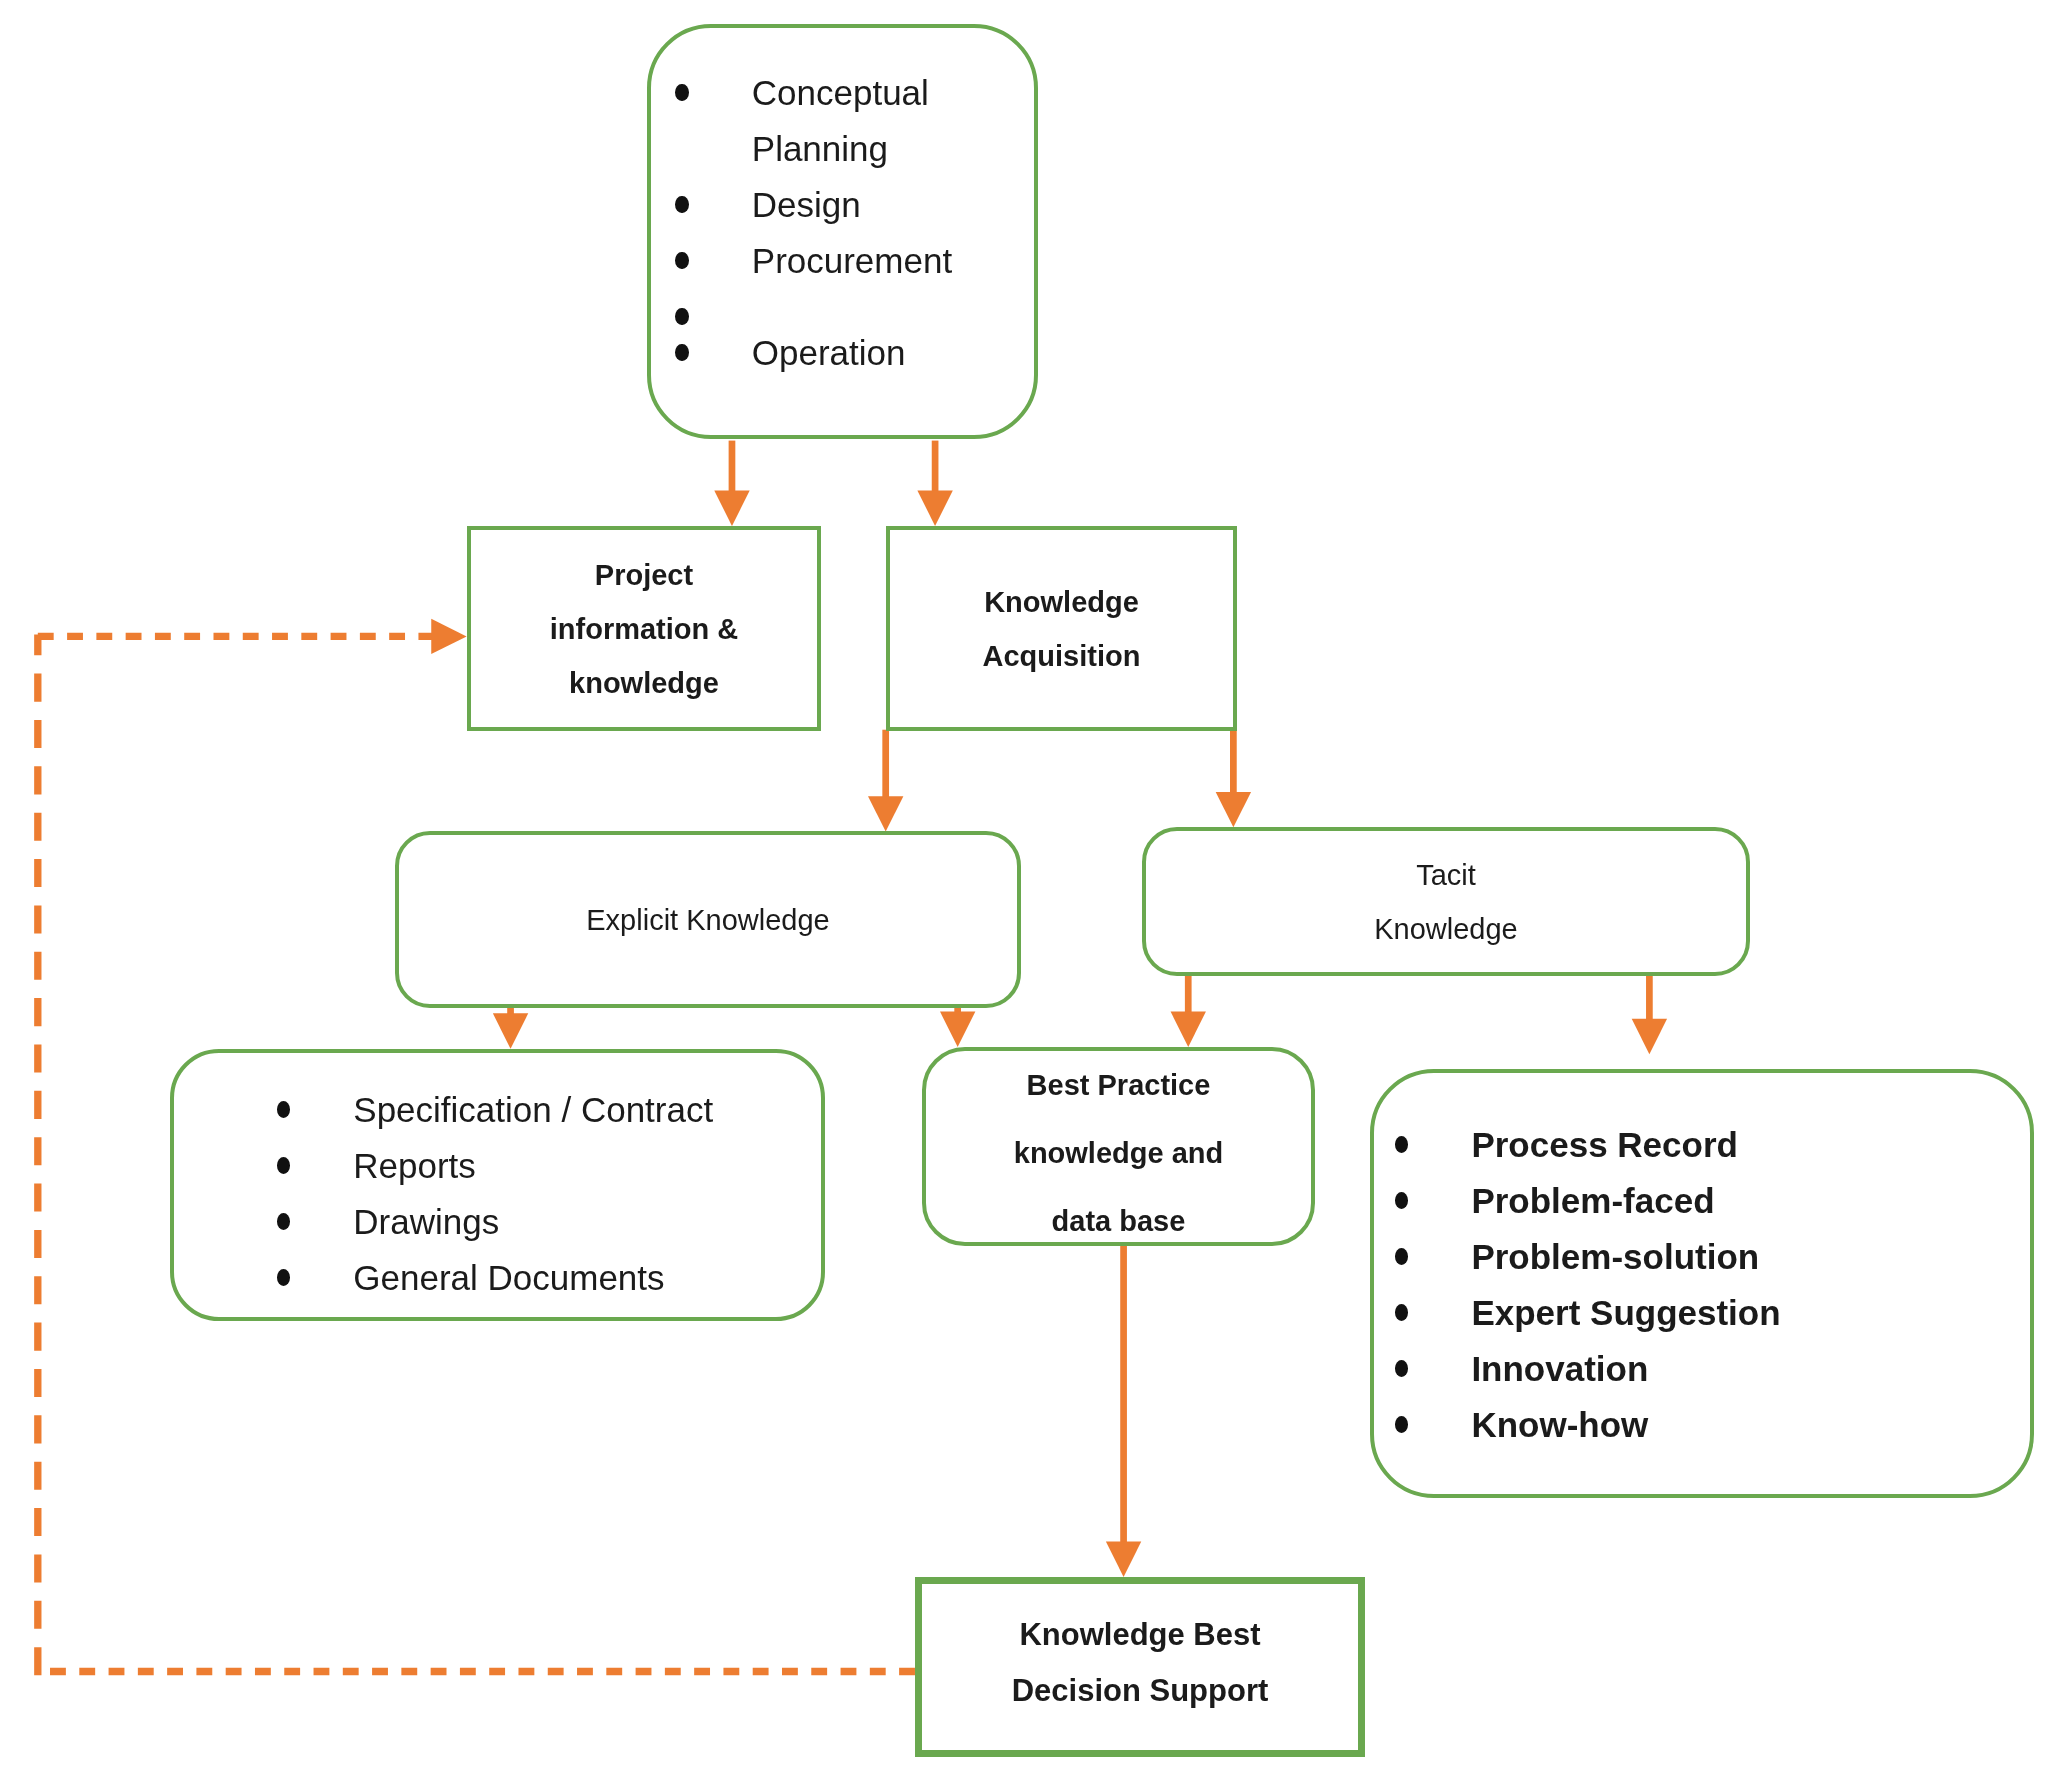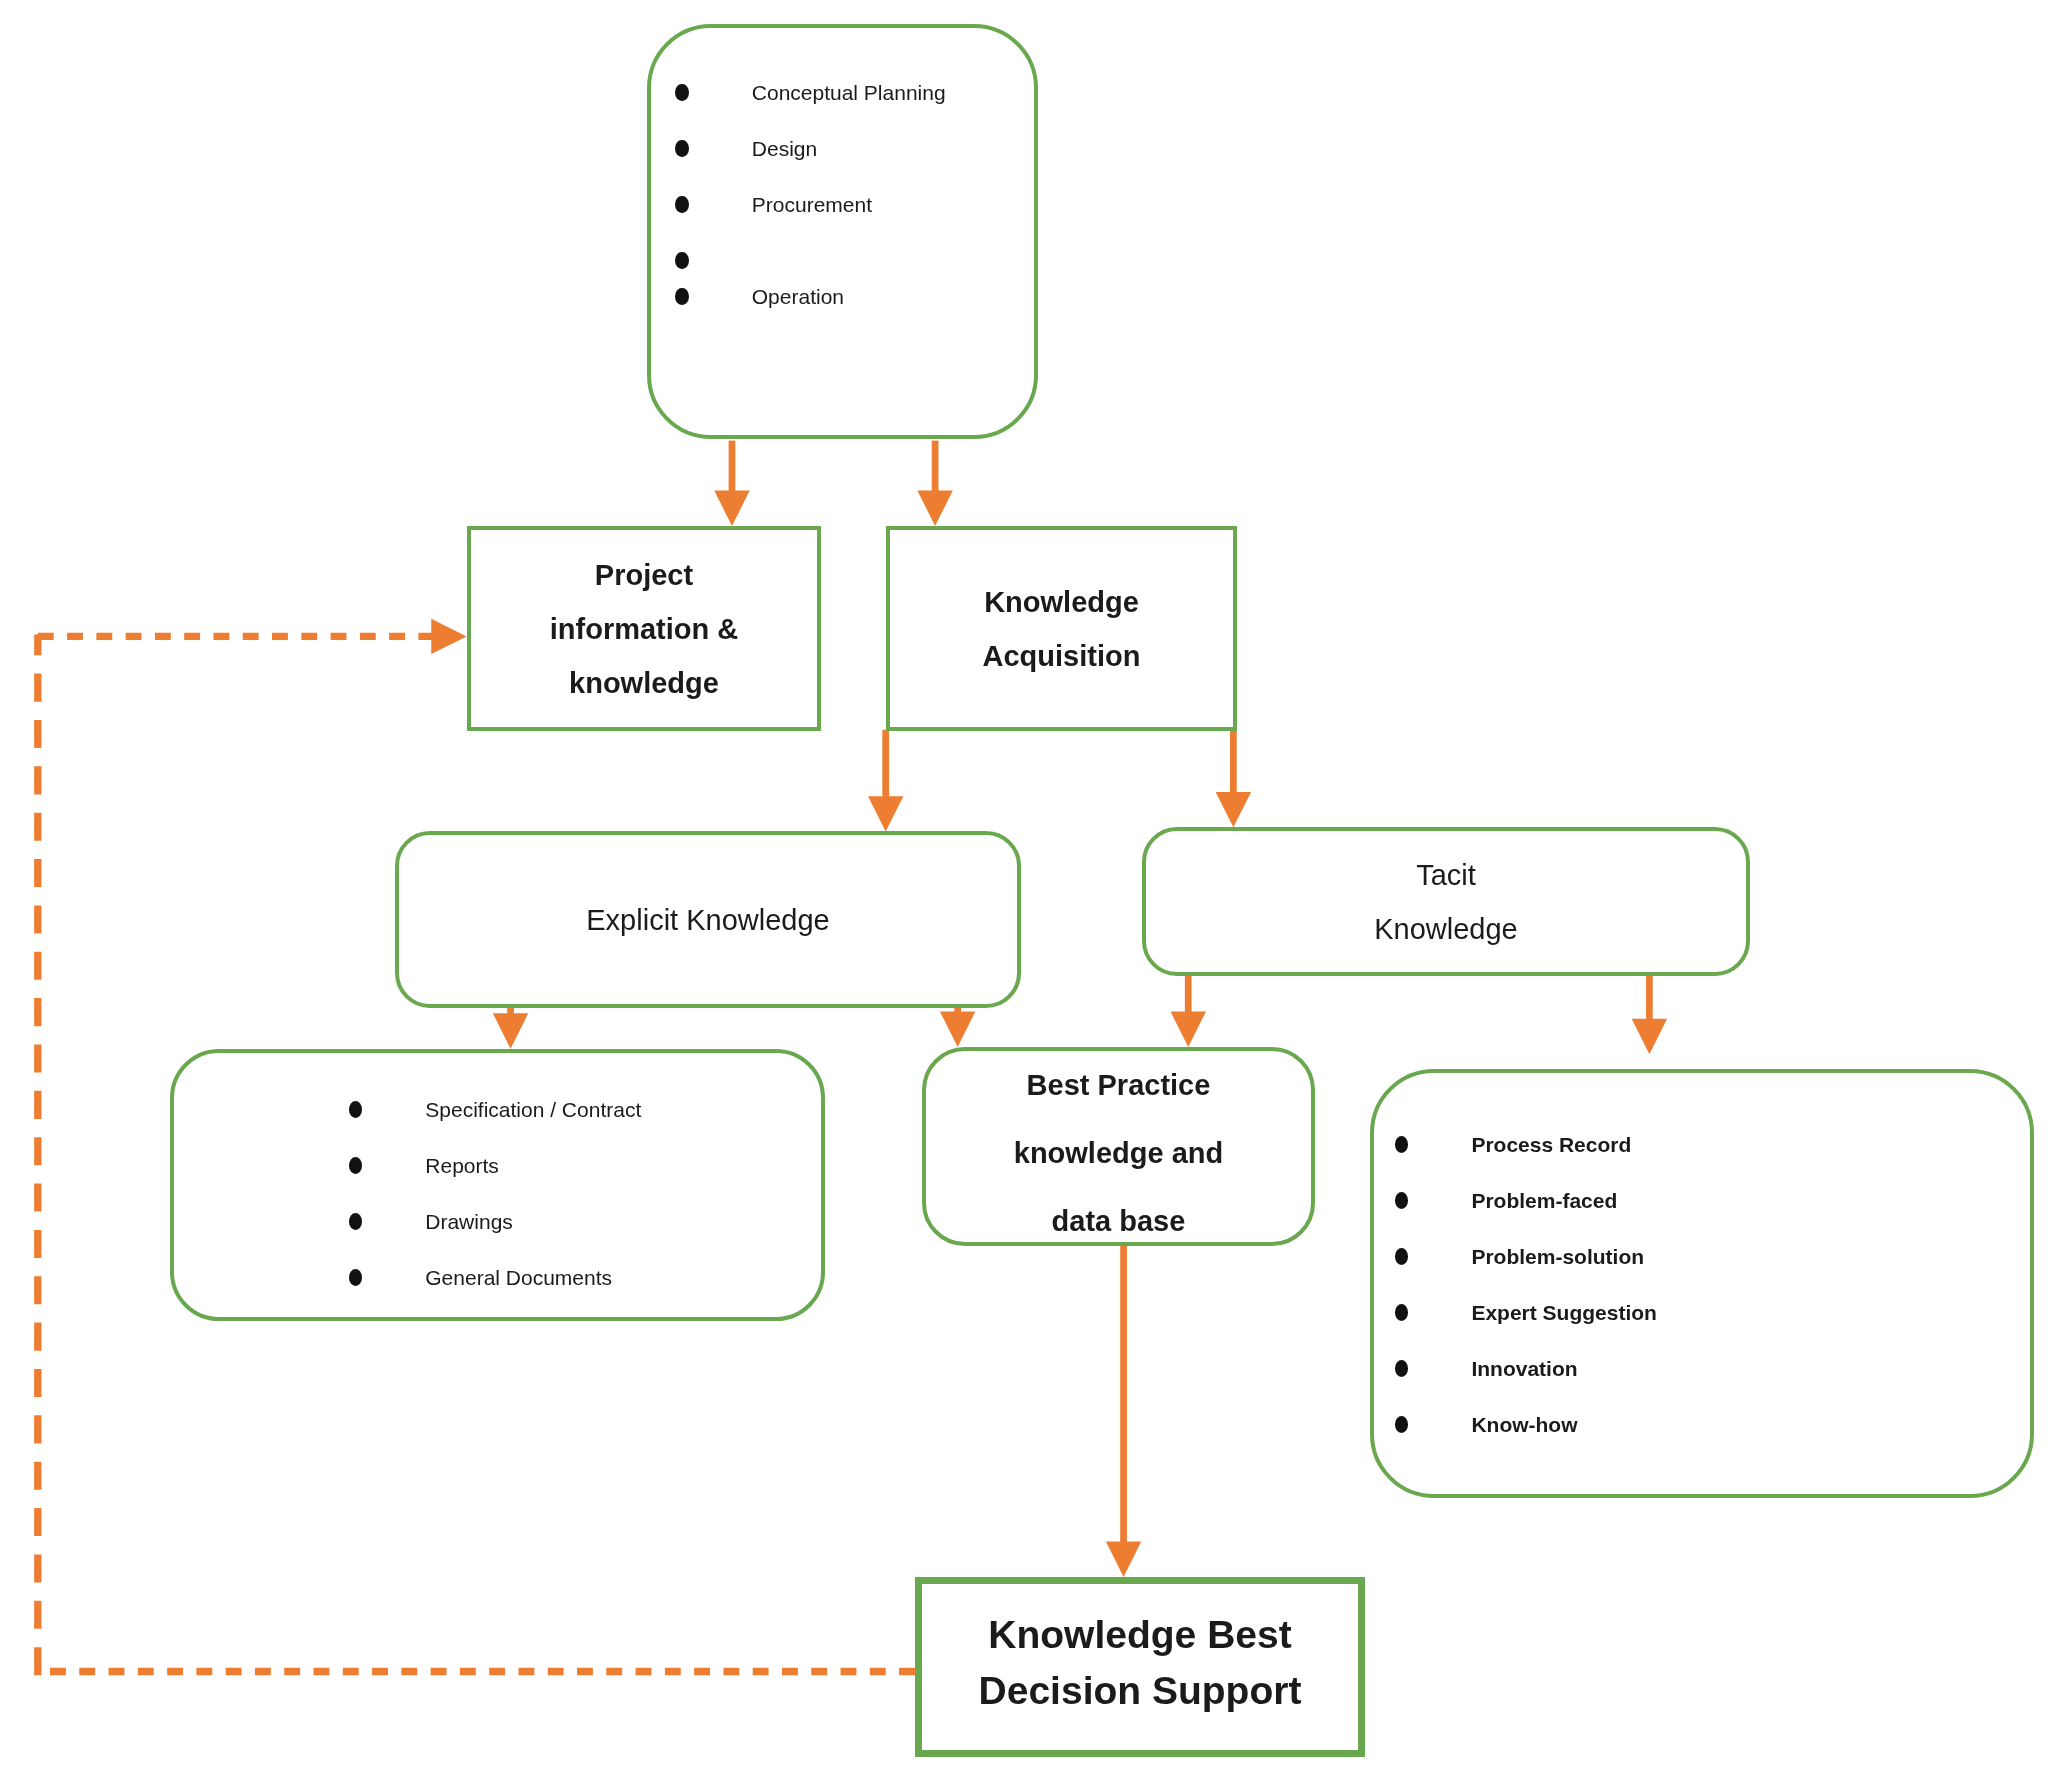--- a/index.html
+++ b/index.html
@@ -45,21 +45,21 @@
   .label.bold { font-weight: bold; }
   .label.top-aligned { flex: initial; }
   .bullets {
     list-style: none;
     margin: 0;
     padding: 0;
   }
   .bullets li {
     display: flex;
     align-items: flex-start;
-    font-size: 21px;
+    font-size: 35px;
     line-height: 56px;
   }
   .dot {
     flex: 0 0 auto;
     width: 13.4px;
     height: 17px;
     border-radius: 50%;
     background: #111111;
     margin-top: 19px;
     margin-right: 63px;
@@ -210,18 +210,18 @@
           <span class="btxt">Innovation</span>
         </li>
         <li>
           <span class="dot"></span>
           <span class="btxt">Know-how</span>
         </li>
       </ul>
   </div>
 
   <div class="node rect thick" style="left:915px; top:1577px; width:450px; height:180px; padding-top:23px;">
-    <div class="label bold top-aligned" style="font-size:39px; line-height:56px;">Knowledge Best
+    <div class="label bold top-aligned" style="font-size:31px; line-height:56px;">Knowledge Best
 Decision Support</div>
   </div>
 
 </div>
 
 
 </body></html>

